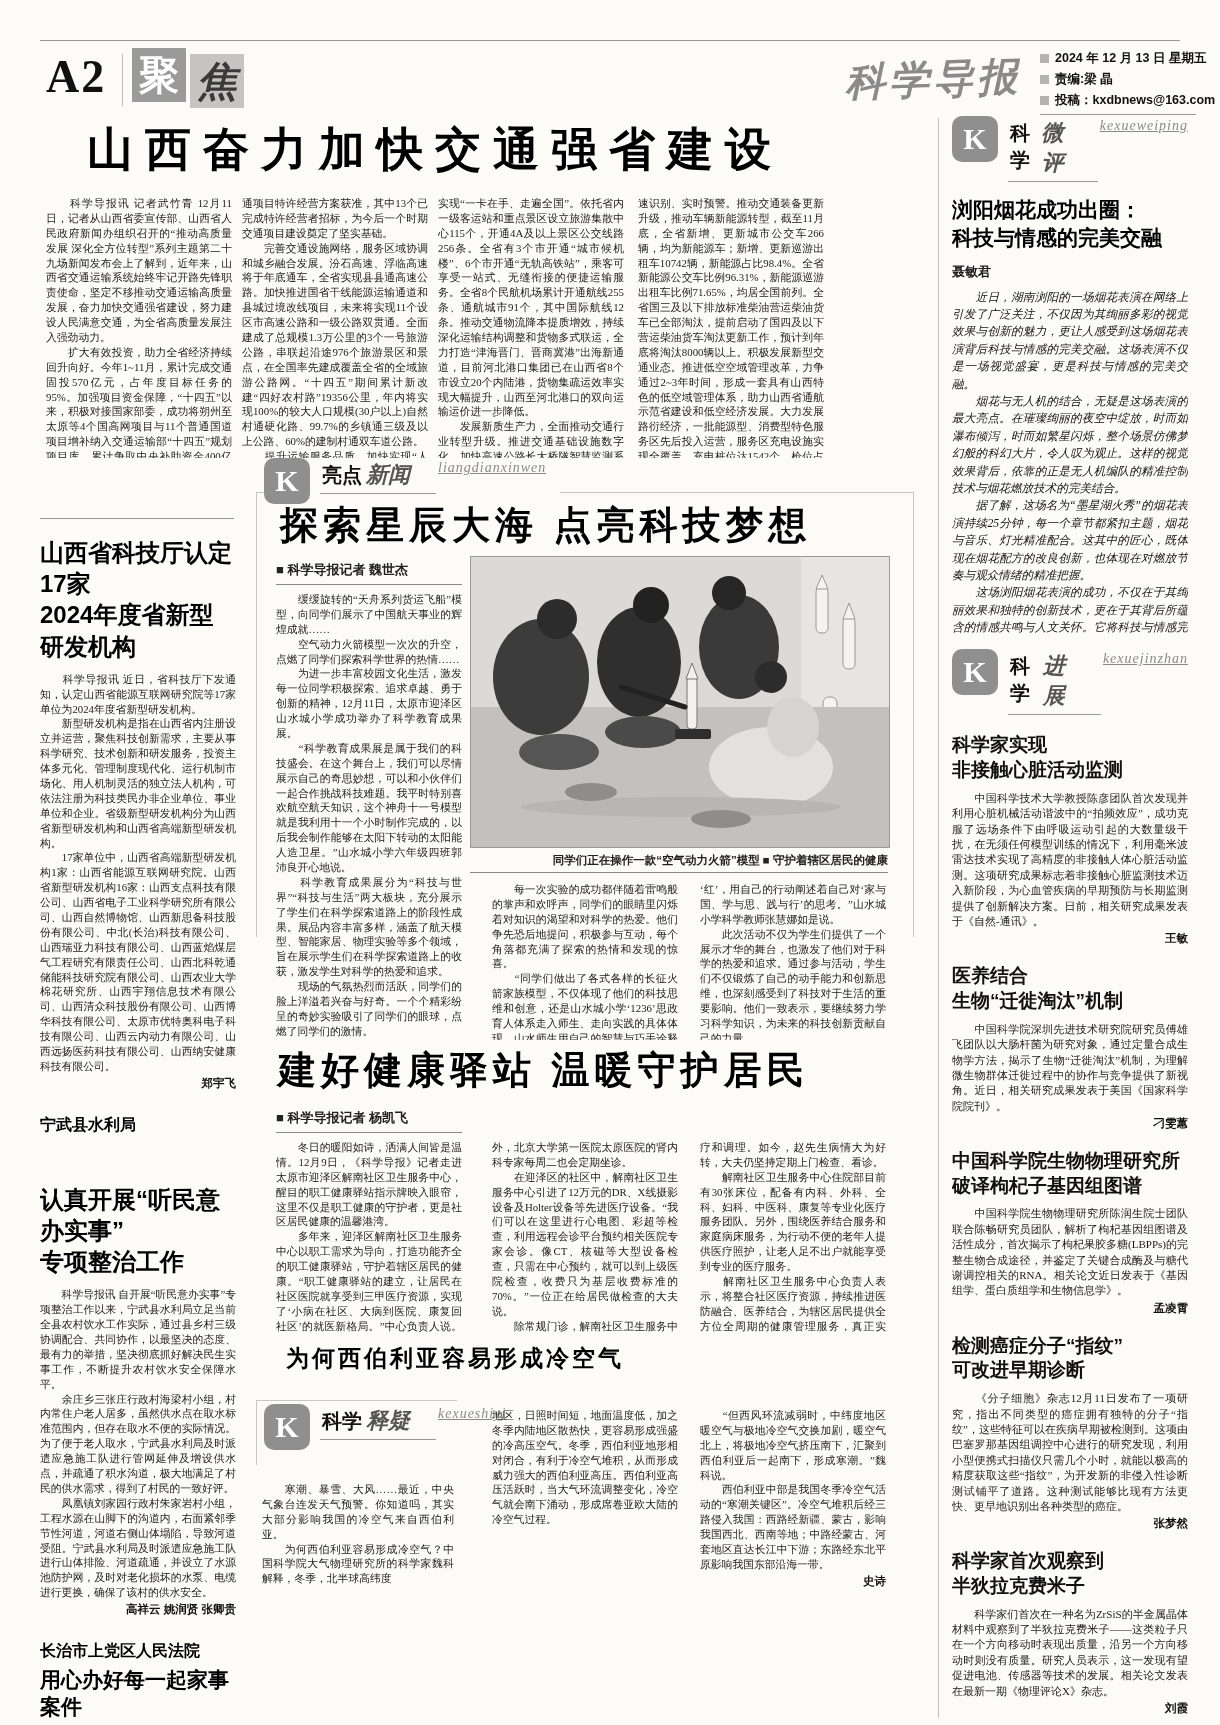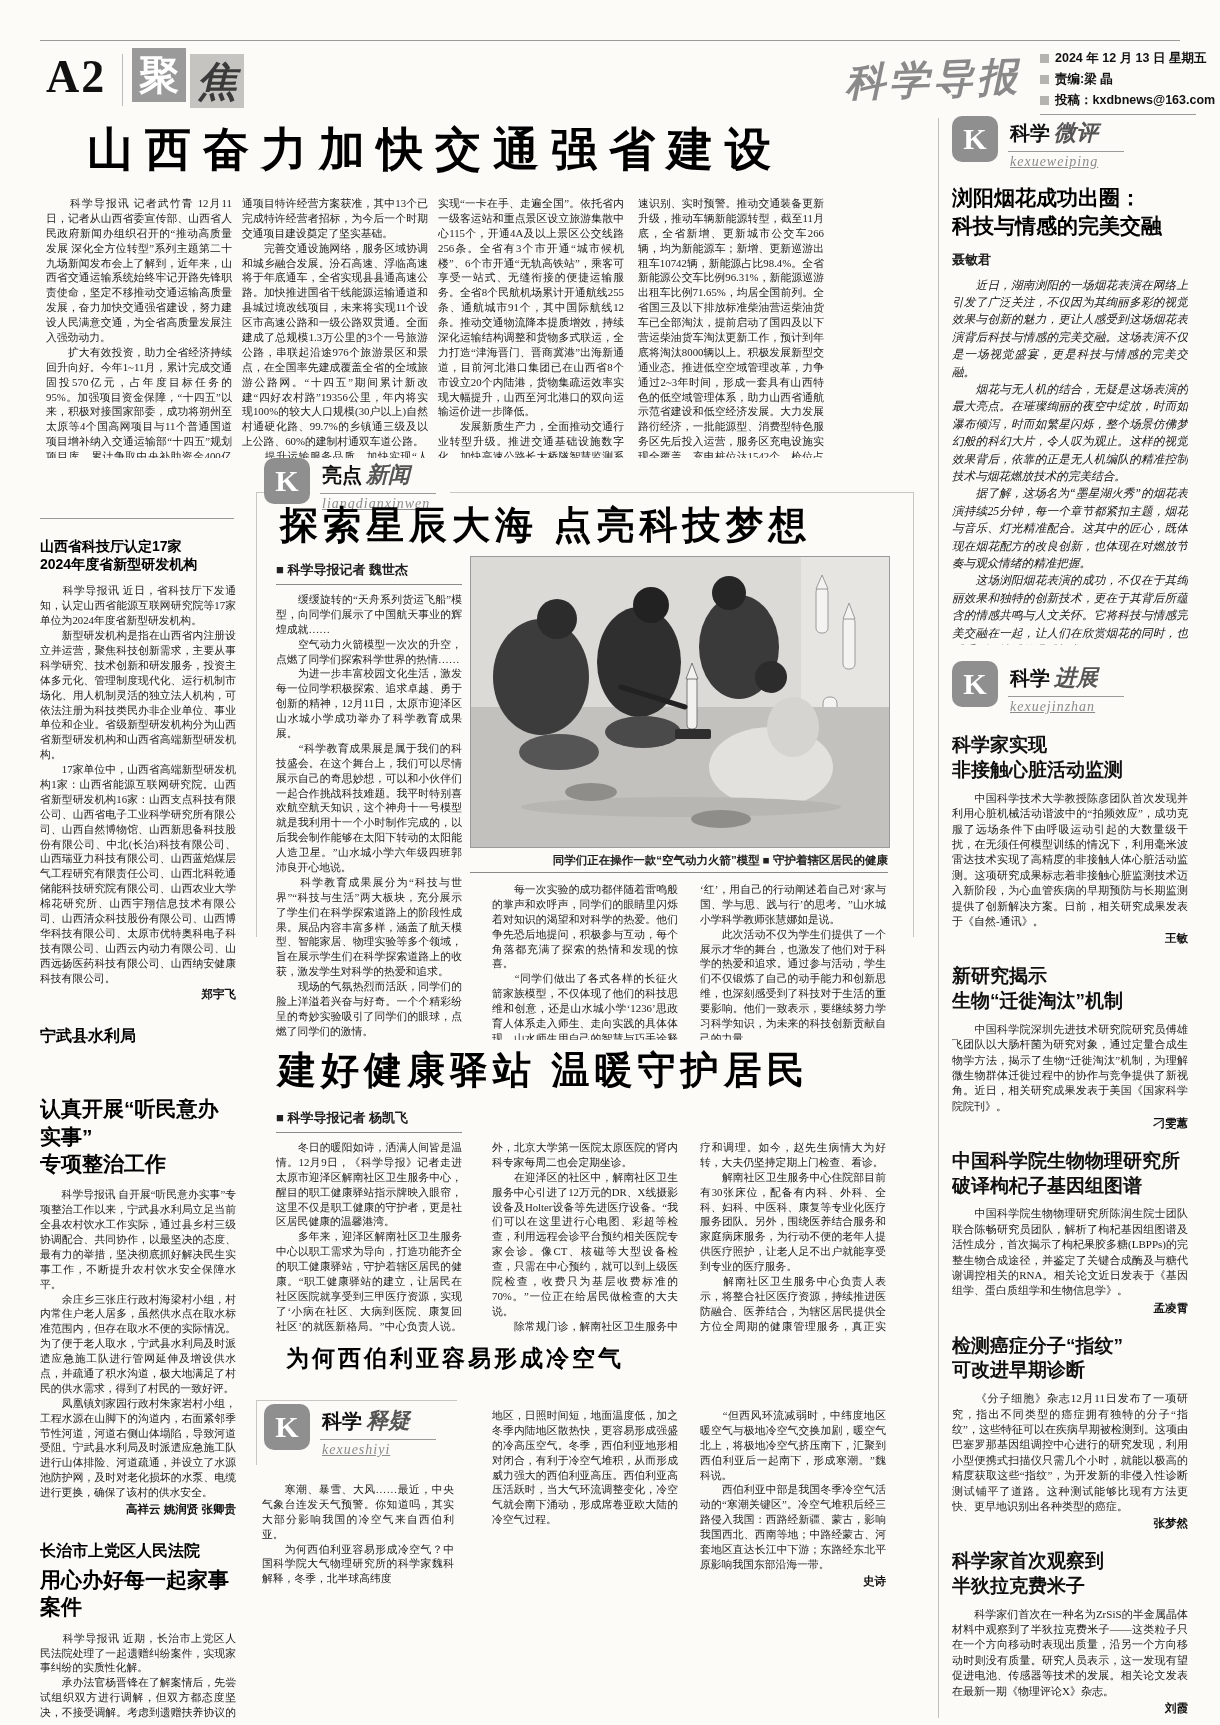--- a/index.html
+++ b/index.html
@@ -21,26 +21,26 @@
   .sec-hl.small{font-size:23px;letter-spacing:3px;}
   .byline{font:700 13px "Liberation Sans",sans-serif;color:#222;border-bottom:1px solid #8a8a8a;
           padding-bottom:5px;display:inline-block;}
   
   .body{font:10.8px/1.38 "Liberation Serif",serif;text-align:justify;color:#1b1b1b;overflow:hidden;}
   .body p{margin:0;}
   .author{font:700 11.5px "Liberation Sans",sans-serif;text-align:right;color:#111;margin-top:2px;}
   
   .kicker{font:700 16px "Liberation Sans",sans-serif;color:#000;margin:24px 0 2px;}
   .ltitle{font:800 19px/1.3 "Liberation Sans",sans-serif;color:#000;margin:4px 0 10px;}
-  .ltitle.first{font-size:14px;margin-top:18px;}
+  .ltitle.first{font-size:24px;margin-top:18px;}
   
   .badge{display:flex;align-items:flex-start;gap:10px;}
   .k-logo{width:46px;height:46px;background:#8f8f8f;border-radius:10px;color:#fff;flex:0 0 auto;
           display:flex;align-items:center;justify-content:center;font:700 30px "Liberation Serif",serif;}
-  .badge-text{display:flex;flex-direction:column;}
+  .badge-text{display:flex;flex-direction:row;}
   .badge-line1{display:flex;align-items:baseline;gap:4px;border-bottom:1px solid #9a9a9a;padding:2px 26px 3px 2px;}
   .badge-bold{font:800 20px "Liberation Sans",sans-serif;color:#111;}
   .badge-script{font:700 italic 22px "Liberation Serif",serif;color:#555;}
   .badge-pinyin{font:italic 14px "Liberation Serif",serif;color:#8a8a8a;padding:2px 0 0 2px;letter-spacing:1px;text-decoration:underline;}
   
   .rr{display:flex;flex-direction:column;}
   .rr-hl{font:800 21px/1.35 "Liberation Sans",sans-serif;color:#000;}
   .rr-title{font:700 19px/1.3 "Liberation Sans",sans-serif;color:#111;margin:18px 0 8px;}
   .rr-body{font:11px/1.4 "Liberation Serif",serif;text-align:justify;color:#1b1b1b;}
   .rr-body p{margin:0;}
@@ -111,21 +111,21 @@
       <div class="body">
           <p>　　科学导报讯 近日，省科技厅下发通知，认定山西省能源互联网研究院等17家单位为2024年度省新型研发机构。</p>
           <p>　　新型研发机构是指在山西省内注册设立并运营，聚焦科技创新需求，主要从事科学研究、技术创新和研发服务，投资主体多元化、管理制度现代化、运行机制市场化、用人机制灵活的独立法人机构，可依法注册为科技类民办非企业单位、事业单位和企业。省级新型研发机构分为山西省新型研发机构和山西省高端新型研发机构。</p>
           <p>　　17家单位中，山西省高端新型研发机构1家：山西省能源互联网研究院。山西省新型研发机构16家：山西支点科技有限公司、山西省电子工业科学研究所有限公司、山西自然博物馆、山西新思备科技股份有限公司、中北(长治)科技有限公司、山西瑞亚力科技有限公司、山西蓝焰煤层气工程研究有限责任公司、山西北科乾通储能科技研究院有限公司、山西农业大学棉花研究所、山西宇翔信息技术有限公司、山西清众科技股份有限公司、山西博华科技有限公司、太原市优特奥科电子科技有限公司、山西云内动力有限公司、山西远扬医药科技有限公司、山西纳安健康科技有限公司。</p>
         </div>
       <div class="author">郑宇飞</div>
     </div>
 
     <div>
       <div class="kicker">宁武县水利局</div>
-      <div class="ltitle" style="font-size:21px;margin-top:48px;">
+      <div class="ltitle" style="font-size:24px;margin-top:48px;">
         <div>认真开展“听民意办实事”</div>
         <div>专项整治工作</div>
       </div>
       <div class="body">
           <p>　　科学导报讯 自开展“听民意办实事”专项整治工作以来，宁武县水利局立足当前全县农村饮水工作实际，通过县乡村三级协调配合、共同协作，以最坚决的态度、最有力的举措，坚决彻底抓好解决民生实事工作，不断提升农村饮水安全保障水平。</p>
           <p>　　余庄乡三张庄行政村海梁村小组，村内常住户老人居多，虽然供水点在取水标准范围内，但存在取水不便的实际情况。为了便于老人取水，宁武县水利局及时派遣应急施工队进行管网延伸及增设供水点，并疏通了积水沟道，极大地满足了村民的供水需求，得到了村民的一致好评。</p>
           <p>　　凤凰镇刘家园行政村朱家岩村小组，工程水源在山脚下的沟道内，右面紧邻季节性河道，河道右侧山体塌陷，导致河道受阻。宁武县水利局及时派遣应急施工队进行山体排险、河道疏通，并设立了水源池防护网，及时对老化损坏的水泵、电缆进行更换，确保了该村的供水安全。</p>
         </div>
       <div class="author">高祥云 姚润贤 张卿贵</div>
     </div>
@@ -300,21 +300,21 @@
       <div class="rr-title">
         <div>科学家实现</div>
         <div>非接触心脏活动监测</div>
       </div>
       <div class="rr-body">　　中国科学技术大学教授陈彦团队首次发现并利用心脏机械活动谐波中的“拍频效应”，成功克服了远场条件下由呼吸运动引起的大数量级干扰，在无须任何模型训练的情况下，利用毫米波雷达技术实现了高精度的非接触人体心脏活动监测。这项研究成果标志着非接触心脏监测技术迈入新阶段，为心血管疾病的早期预防与长期监测提供了创新解决方案。日前，相关研究成果发表于《自然-通讯》。</div>
       <div class="author">王敏</div>
     </div>
 
     <div>
       <div class="rr-title">
-        <div>新研究揭示</div>
+        <div>医养结合</div>
         <div>生物“迁徙淘汰”机制</div>
       </div>
       <div class="rr-body">　　中国科学院深圳先进技术研究院研究员傅雄飞团队以大肠杆菌为研究对象，通过定量合成生物学方法，揭示了生物“迁徙淘汰”机制，为理解微生物群体迁徙过程中的协作与竞争提供了新视角。近日，相关研究成果发表于美国《国家科学院院刊》。</div>
       <div class="author">刁雯蕙</div>
     </div>
 
     <div>
       <div class="rr-title">
         <div>中国科学院生物物理研究所</div>
         <div>破译枸杞子基因组图谱</div>

